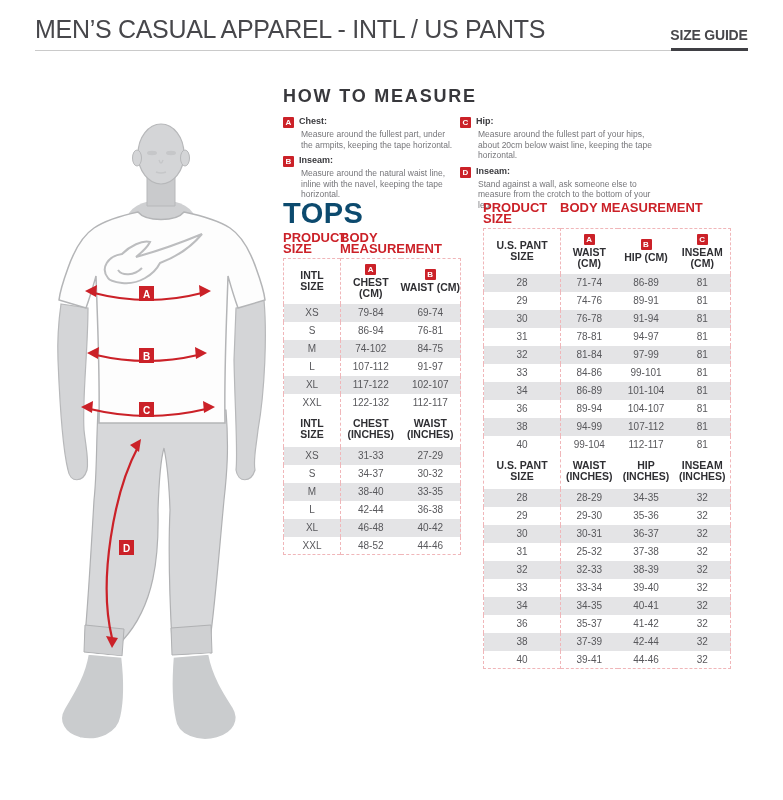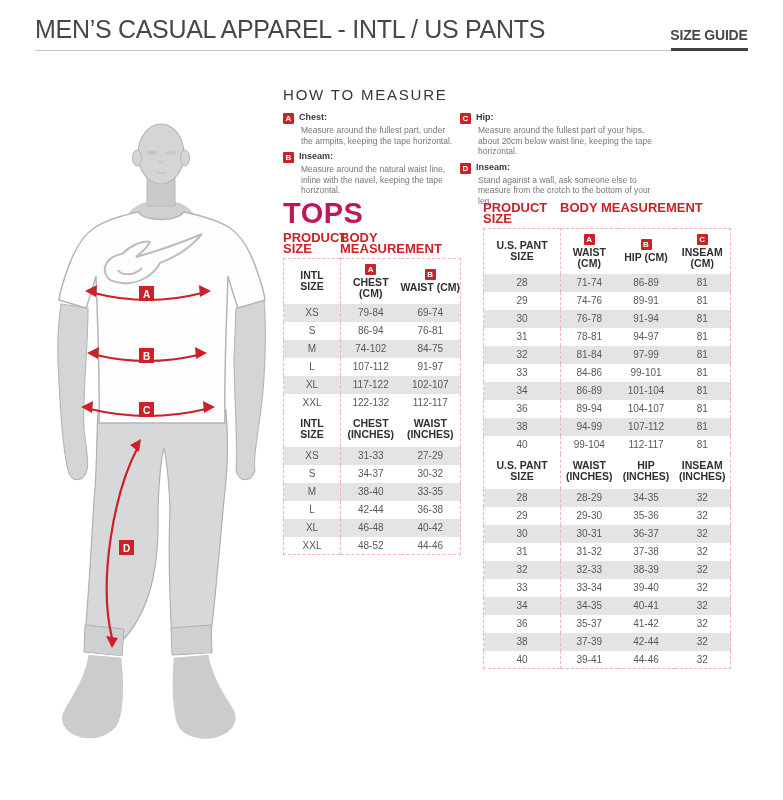--- a/index.html
+++ b/index.html
@@ -26,40 +26,40 @@
   }
   .size-guide-tab{
     position:absolute;left:668px;top:27px;width:82px;text-align:center;
     font-size:14px;font-weight:bold;color:#47474b;letter-spacing:-0.2px;
   }
   .header-rule{position:absolute;left:35px;top:50px;width:713px;height:1px;background:#cacaca;}
   .header-rule-dark{position:absolute;left:671px;top:48px;width:77px;height:3px;background:#3f3f44;}
 
   
   .howto{position:absolute;left:283px;top:86px;width:470px;}
-  .howto h2{margin:0 0 9px 0;font-size:15px;font-weight:normal;letter-spacing:1.8px;color:#38383c;}
+  .howto h2{margin:0 0 9px 0;font-size:18px;font-weight:bold;letter-spacing:1.8px;color:#38383c;}
   .measure-cols{display:flex;}
   .mcol{width:172px;}
   .mcol + .mcol{margin-left:5px;width:195px;}
   .mitem{position:relative;padding-left:16px;margin-bottom:5px;}
   .mitem .badge{position:absolute;left:0;top:1px;}
   .mlabel{display:block;font-size:9px;font-weight:bold;line-height:11px;color:#3a3a3e;}
   .mtext{margin:2px;font-size:8.5px;line-height:10.5px;color:var(--gray-text);}
 
   .badge{
     display:inline-block;width:11px;height:11px;background:var(--red);
     color:#fff;font-size:8px;font-weight:bold;line-height:11px;text-align:center;
     border-radius:1px;
   }
 
   
   .table-sec{position:absolute;top:198px;}
   .tops-sec{left:283px;width:177px;}
   .pants-sec{left:483px;width:247px;}
-  .sec-title{margin:0;font-size:29px;line-height:30px;font-weight:bold;color:#be185d;letter-spacing:0.5px;}
+  .sec-title{margin:0;font-size:29px;line-height:30px;font-weight:bold;color:#0c4a6e;letter-spacing:0.5px;}
   .red-heads{display:flex;margin-top:1px;}
   .rh{color:var(--red);font-weight:bold;font-size:13px;line-height:11px;text-align:left;padding:3px 0 4px 0;}
   .tops-sec .rh-size{width:57px;}
   .tops-sec .rh-meas{width:120px;}
   .pants-sec .rh-size{width:77px;}
   .pants-sec .rh-meas{width:170px;}
 
   table.size-table{
     border-collapse:collapse;table-layout:fixed;width:100%;
     border:1px dashed var(--pink);
@@ -420,21 +420,21 @@
           <td>32</td>
         </tr>
         <tr class="alt">
           <td>30</td>
           <td>30-31</td>
           <td>36-37</td>
           <td>32</td>
         </tr>
         <tr>
           <td>31</td>
-          <td>31-32</td>
+          <td>25-32</td>
           <td>37-38</td>
           <td>32</td>
         </tr>
         <tr class="alt">
           <td>32</td>
           <td>32-33</td>
           <td>38-39</td>
           <td>32</td>
         </tr>
         <tr>

